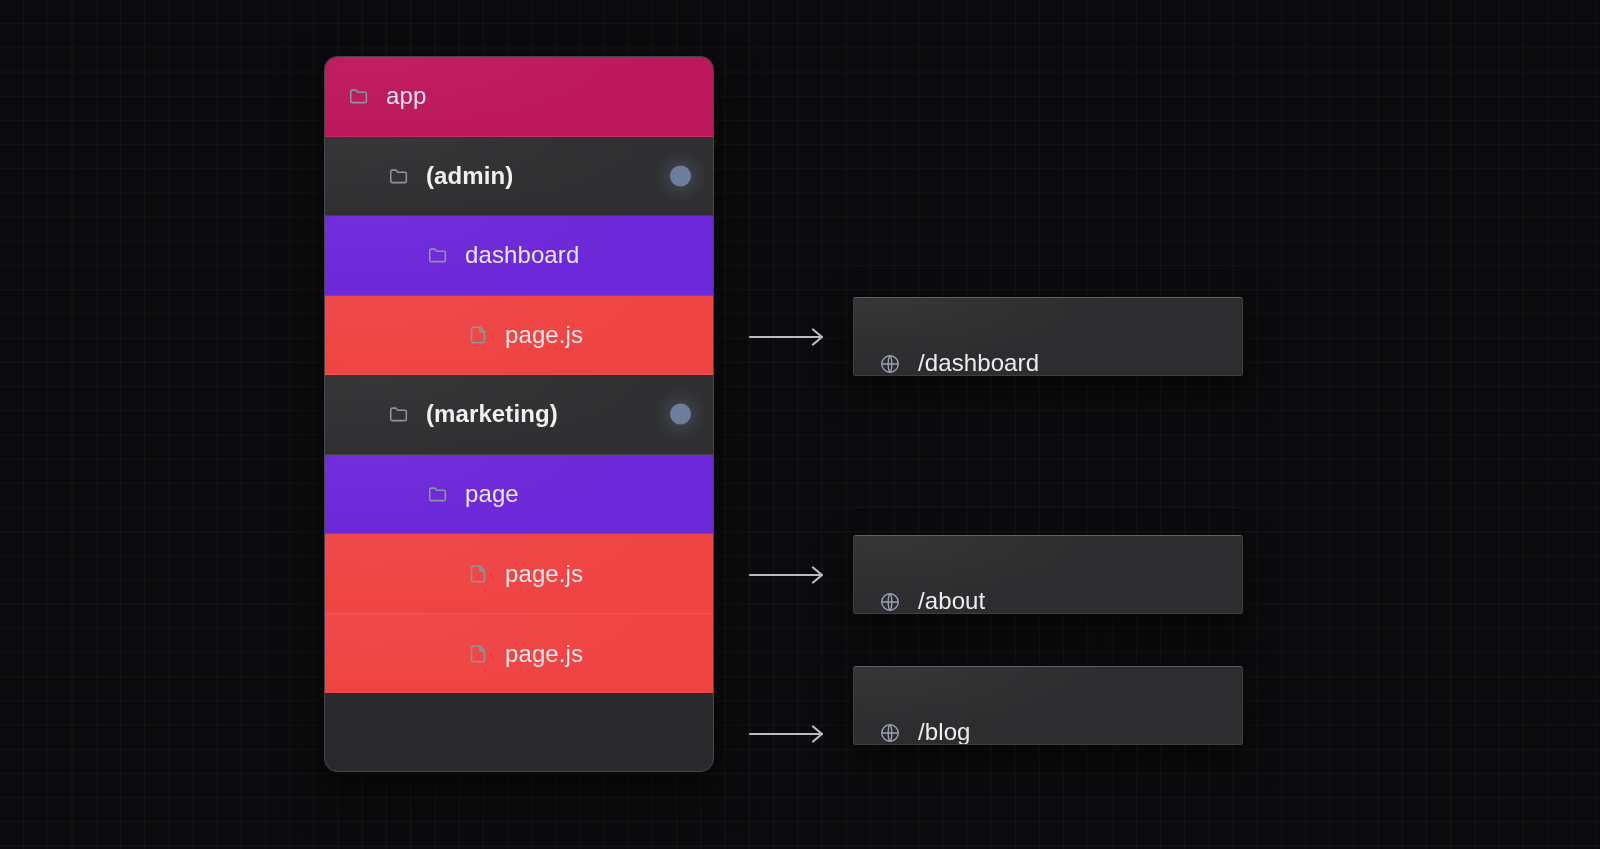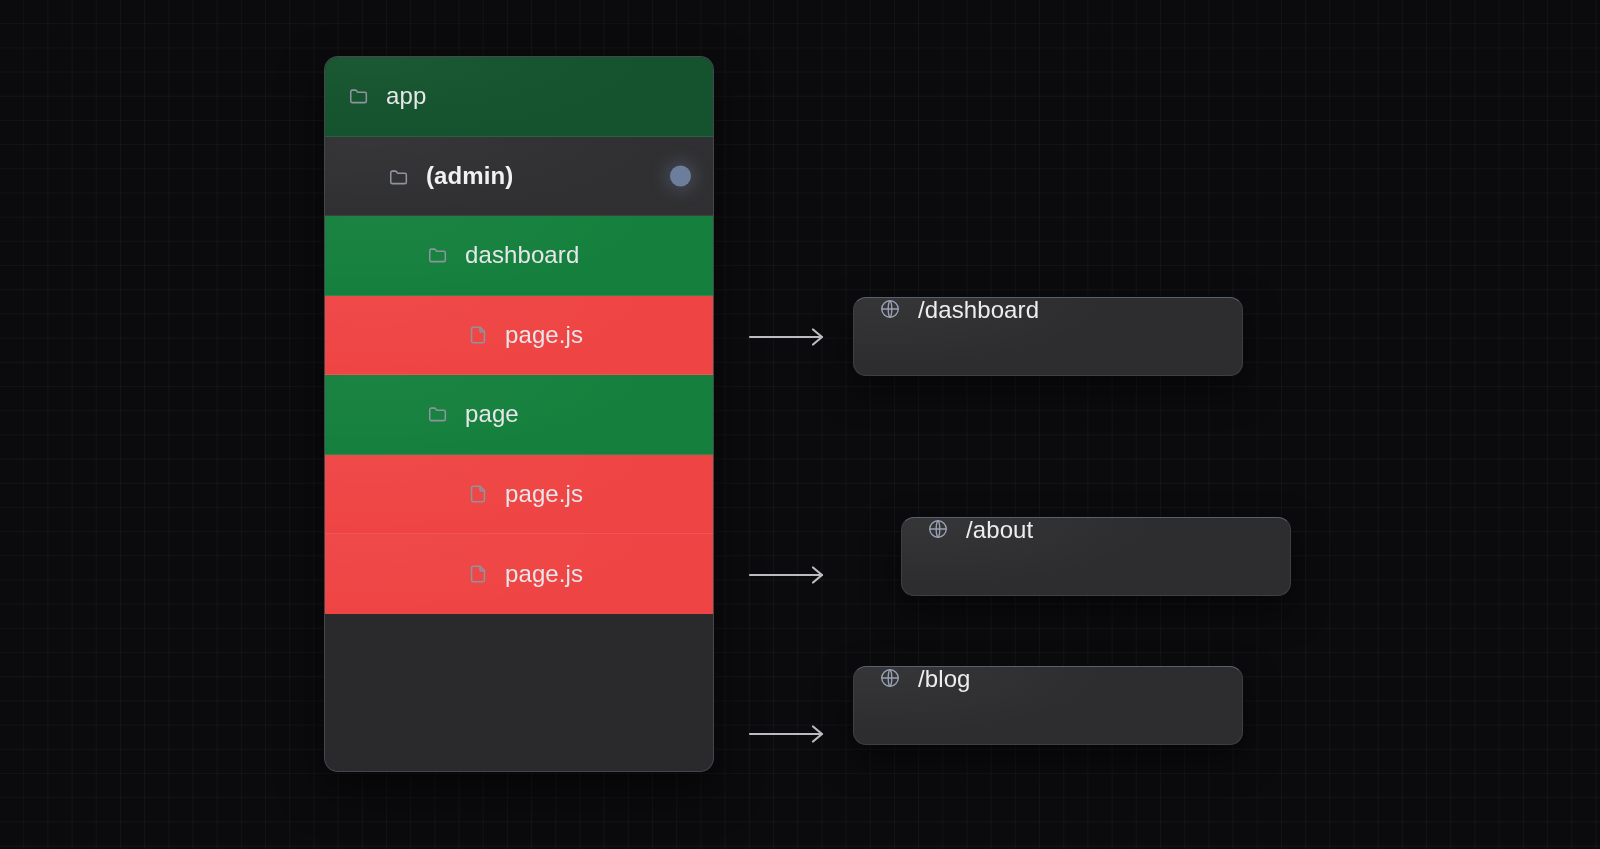--- a/index.html
+++ b/index.html
@@ -37,49 +37,49 @@
     background: #2a2a2c;
     border: 1px solid rgba(130,150,185,0.26);
     box-shadow: 0 18px 44px rgba(0,0,0,0.55);
   }
 
   .tree-row {
     position: relative;
     height: 79.55px;
     display: flex;
     align-items: center;
-    background: #15803d;
+    background: #6d28d9;
     border-bottom: 1px solid rgba(255,255,255,0.085);
   }
   .tree-row:last-child { border-bottom: none; }
 
   .tree-row.is-group { background: #303032; }
   .tree-row.is-file  { background: #ef4444; }
-  .tree-row.is-root  { background: #14532d; }
+  .tree-row.is-root  { background: #be185d; }
 
   
   .tree-row::after {
     content: "";
     position: absolute;
     inset: 0;
     pointer-events: none;
     background: radial-gradient(120% 160% at 12% 0%, rgba(255,255,255,0.030), rgba(255,255,255,0) 62%);
   }
 
   .row-inner {
     position: relative;
     z-index: 2;
     display: flex;
     align-items: center;
     gap: 16px;
     width: 100%;
   }
 
   .depth-0 { padding-left: 23px; }
-  .depth-1 { padding-left: 63px; align-items: flex-end; }
+  .depth-1 { padding-left: 63px; }
   .depth-2 { padding-left: 102px; }
   .depth-3 { padding-left: 142px; }
 
   .node-icon {
     flex: 0 0 auto;
     width: 22px;
     height: 22px;
     display: block;
     color: #8e949f;
   }
@@ -119,26 +119,26 @@
     color: #b9bcc1;
   }
   .route-arrow svg { display: block; width: 80px; height: 22px; }
 
   
   .route-card {
     position: absolute;
     left: 853px;
     width: 390px;
     height: 79px;
-    border-radius: 13px;
+    border-radius: 3px;
     background: #2d2d2f;
     border: 1px solid rgba(255,255,255,0.085);
     border-top-color: rgba(150,175,220,0.40);
     display: flex;
-    align-items: flex-start;
+    align-items: flex-end;
     gap: 17px;
     padding-left: 25px;
     box-shadow: 0 14px 34px rgba(0,0,0,0.5);
     overflow: hidden;
   }
   .route-card::before {
     content: "";
     position: absolute;
     inset: 0;
     pointer-events: none;
@@ -205,20 +205,31 @@
       <div class="tree-row is-file">
         <div class="row-inner depth-3">
           <span class="node-icon">
             <svg viewBox="0 0 24 24" fill="none" stroke="currentColor" stroke-width="1.7" stroke-linecap="round" stroke-linejoin="round">
               <path d="M14.2 3.5H6.8A1.8 1.8 0 0 0 5 5.3v13.4a1.8 1.8 0 0 0 1.8 1.8h10.4a1.8 1.8 0 0 0 1.8-1.8V8.3z"></path>
               <path d="M14.2 3.5v4.8h4.8"></path>
             </svg>
           </span>
           <span class="node-label">page.js</span>
         </div>
+      </div>
+      <div class="tree-row is-group">
+        <div class="row-inner depth-1">
+          <span class="node-icon">
+            <svg viewBox="0 0 24 24" fill="none" stroke="currentColor" stroke-width="1.7" stroke-linecap="round" stroke-linejoin="round">
+              <path d="M3 7.2a1.6 1.6 0 0 1 1.6-1.6h4.1l1.9 2.3h7.8A1.6 1.6 0 0 1 20 9.5v8.1a1.6 1.6 0 0 1-1.6 1.6H4.6A1.6 1.6 0 0 1 3 17.6z"></path>
+            </svg>
+          </span>
+          <span class="node-label group-label">(marketing)</span>
+        </div>
+        <span class="group-dot"></span>
       </div>
       <div class="tree-row ">
         <div class="row-inner depth-2">
           <span class="node-icon">
             <svg viewBox="0 0 24 24" fill="none" stroke="currentColor" stroke-width="1.7" stroke-linecap="round" stroke-linejoin="round">
               <path d="M3 7.2a1.6 1.6 0 0 1 1.6-1.6h4.1l1.9 2.3h7.8A1.6 1.6 0 0 1 20 9.5v8.1a1.6 1.6 0 0 1-1.6 1.6H4.6A1.6 1.6 0 0 1 3 17.6z"></path>
             </svg>
           </span>
           <span class="node-label">page</span>
         </div>
@@ -263,21 +274,21 @@
           </svg>
         </span>
         <span class="route-label">/dashboard</span>
       </div>
       <div class="route-arrow" style="top: 564px;">
         <svg viewBox="0 0 80 22" fill="none" stroke="currentColor" stroke-width="2.2" stroke-linecap="round" stroke-linejoin="round">
           <path d="M2 11h72"></path>
           <path d="M65 3.5L74 11l-9 7.5"></path>
         </svg>
       </div>
-      <div class="route-card" style="top: 517px; margin-left: 48px;">
+      <div class="route-card" style="top: 535px;">
         <span class="globe-icon">
           <svg viewBox="0 0 24 24" fill="none" stroke="currentColor" stroke-width="1.5" stroke-linecap="round" stroke-linejoin="round">
             <circle cx="12" cy="12" r="9"></circle>
             <path d="M3 12h18"></path>
             <path d="M12 3c2.6 2.6 2.6 15.4 0 18c-2.6-2.6-2.6-15.4 0-18z"></path>
           </svg>
         </span>
         <span class="route-label">/about</span>
       </div>
       <div class="route-arrow" style="top: 723px;">

